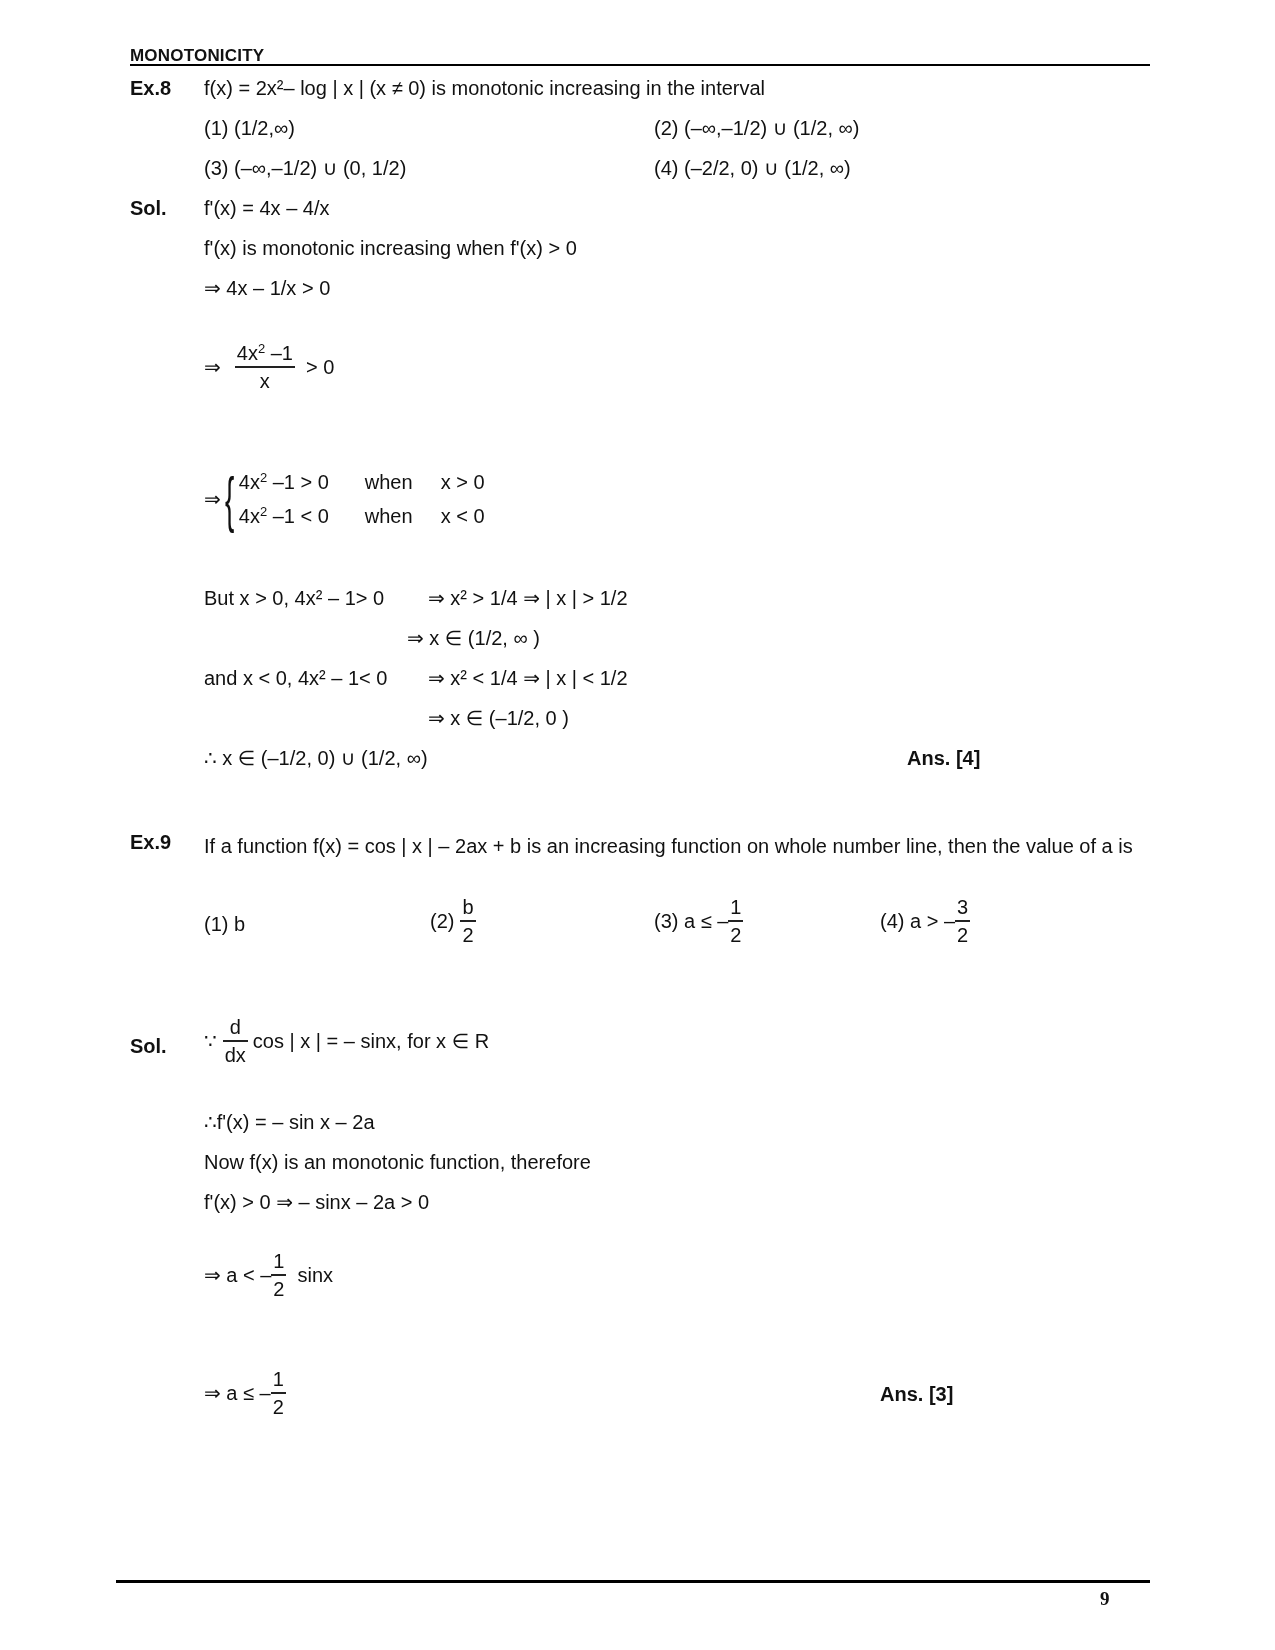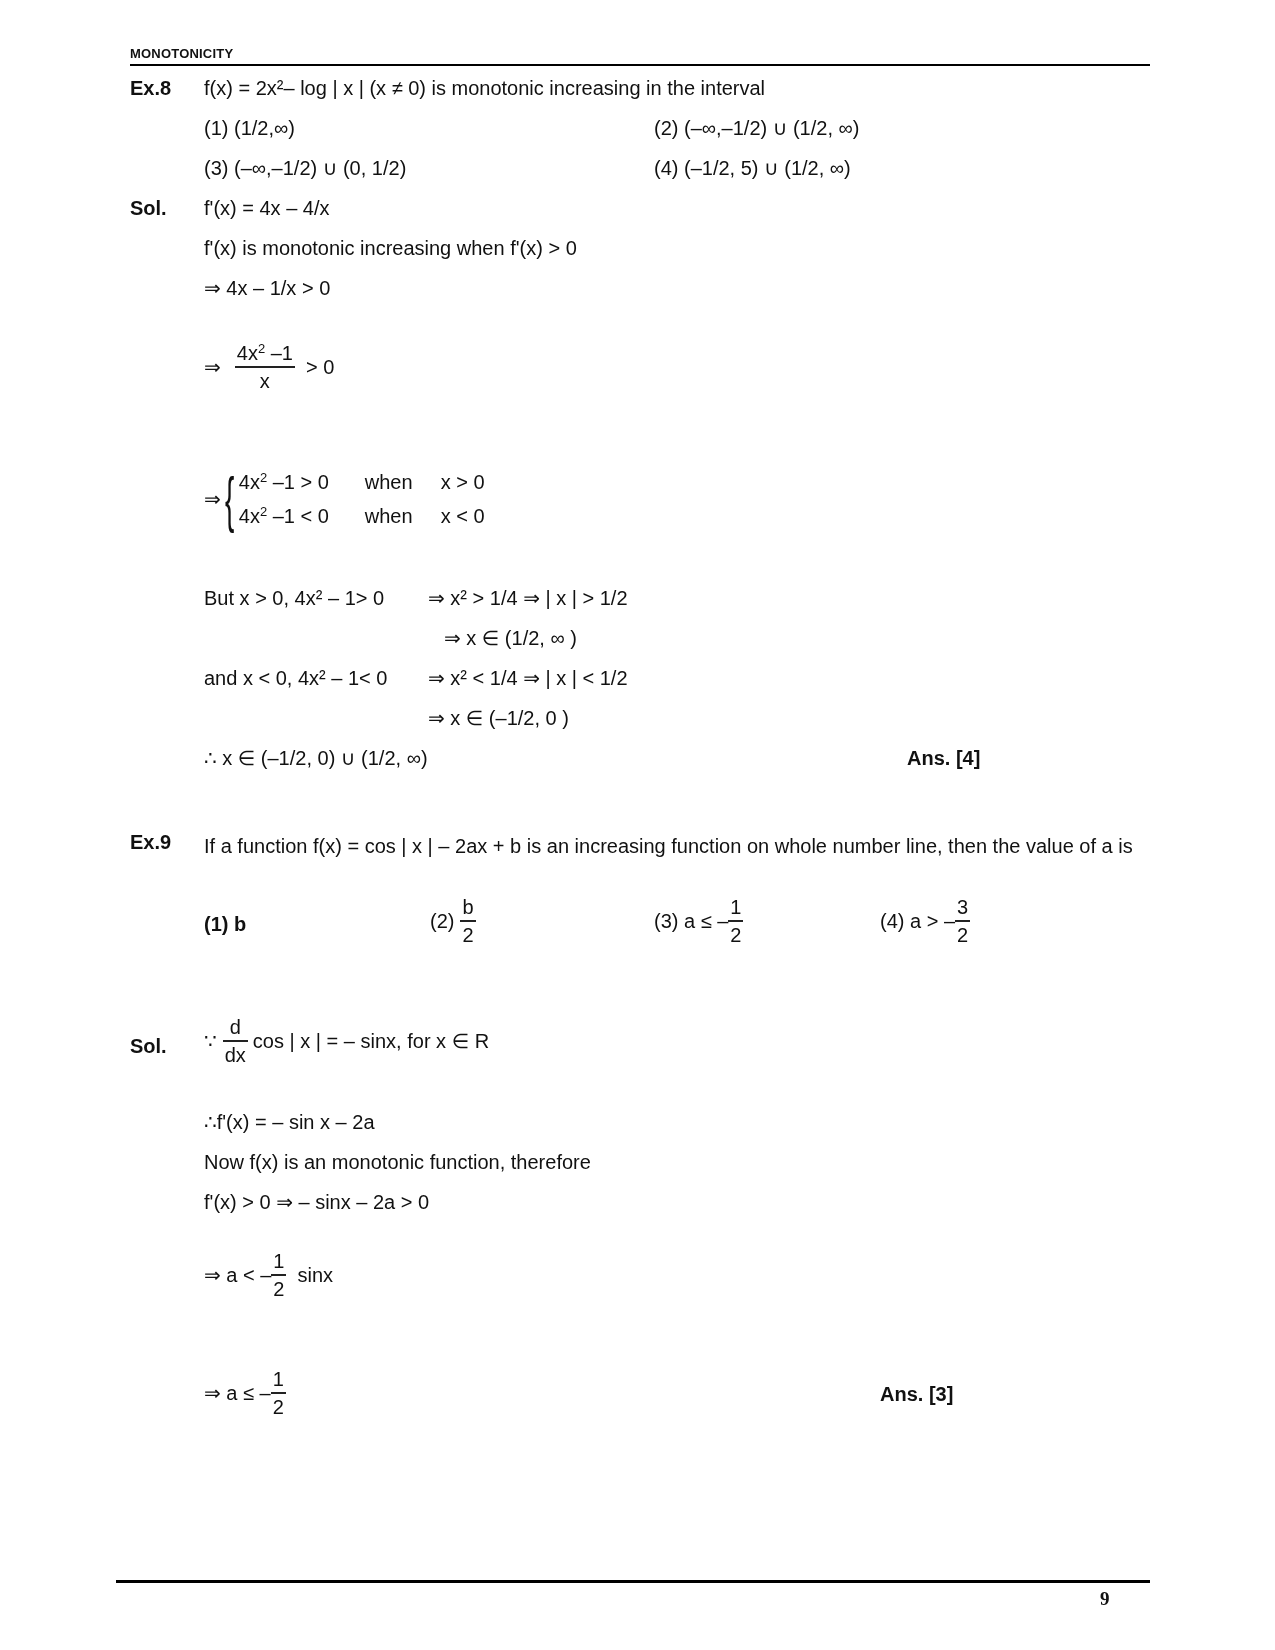--- a/index.html
+++ b/index.html
@@ -1,21 +1,21 @@
 <!DOCTYPE html>
 <html><head>
 <meta charset="utf-8">
 <style>
   html, body { margin: 0; padding: 0; background: #ffffff; }
   body { width: 1275px; height: 1650px; position: relative; overflow: hidden;
          font-family: "Liberation Sans", sans-serif; color: #111; }
   .abs { position: absolute; white-space: nowrap; }
   .t { font-size: 20px; line-height: 24px; }
   .bold { font-weight: bold; }
-  .hdr { font-size: 13px; font-weight: bold; letter-spacing: 0.2px; }
+  .hdr { font-size: 17px; font-weight: bold; letter-spacing: 0.2px; }
   .rule { position: absolute; background: #000; }
   .frac { display: inline-flex; flex-direction: column; align-items: center; vertical-align: middle; margin: 0 3px; }
   .frac .num { line-height: 26px; padding: 0 2px; }
   .frac .bar { height: 1.5px; background: #222; align-self: stretch; }
   .frac .den { line-height: 26px; padding: 0 2px; }
   sup { font-size: 13px; vertical-align: 7px; line-height: 0; }
   .brace { display: inline-block; font-size: 62px; line-height: 62px; font-weight: 200; transform: scaleX(0.45); transform-origin: left center; vertical-align: middle; }
   .pnum { font-family: "Liberation Serif", serif; font-weight: bold; font-size: 19px; }
 </style>
 </head>
@@ -23,21 +23,21 @@
 
 <div class="abs hdr" style="left:130px; top:46px;">MONOTONICITY</div>
 <div class="rule" style="left:130px; top:64px; width:1020px; height:2px;"></div>
 
 <div class="abs t bold" style="left:130px; top:76px;">Ex.8</div>
 <div class="abs t" style="left:204px; top:76px;">f(x) = 2x²– log | x | (x ≠ 0) is monotonic increasing in the interval</div>
 
 <div class="abs t" style="left:204px; top:116px;">(1) (1/2,∞)</div>
 <div class="abs t" style="left:654px; top:116px;">(2) (–∞,–1/2) ∪ (1/2, ∞)</div>
 <div class="abs t" style="left:204px; top:156px;">(3)  (–∞,–1/2) ∪ (0, 1/2)</div>
-<div class="abs t" style="left:654px; top:156px;">(4)  (–1/2,  5) ∪ (1/2, ∞)</div>
+<div class="abs t" style="left:654px; top:156px;">(4)  (–2/2,  0) ∪ (1/2, ∞)</div>
 
 <div class="abs t bold" style="left:130px; top:196px;">Sol.</div>
 <div class="abs t" style="left:204px; top:196px;">f'(x) = 4x – 4/x</div>
 <div class="abs t" style="left:204px; top:236px;">f'(x) is monotonic increasing when f'(x) &gt; 0</div>
 <div class="abs t" style="left:204px; top:276px;">⇒ 4x – 1/x &gt; 0</div>
 
 <div class="abs t" style="left:204px; top:340px; display:flex; align-items:center;">
   <span>⇒</span>
   <span class="frac" style="margin-left:14px;">
     <span class="num"><span>4x</span><sup>2</sup><span> –1</span></span>
@@ -59,31 +59,31 @@
     <div style="display:flex;">
       <span style="width:126px;"><span>4x</span><sup>2</sup><span> –1 &lt; 0</span></span>
       <span style="width:76px;">when</span>
       <span>x &lt; 0</span>
     </div>
   </div>
 </div>
 
 <div class="abs t" style="left:204px; top:586px;">But x &gt; 0, 4x² – 1&gt; 0</div>
 <div class="abs t" style="left:428px; top:586px;">⇒ x² &gt; 1/4  ⇒ | x | &gt; 1/2</div>
-<div class="abs t" style="left:444px; top:626px;text-align:right;">⇒ x ∈ (1/2, ∞ )</div>
+<div class="abs t" style="left:407px; top:626px;text-align:right;">⇒ x ∈ (1/2, ∞ )</div>
 <div class="abs t" style="left:204px; top:666px;">and x &lt; 0, 4x² – 1&lt; 0</div>
 <div class="abs t" style="left:428px; top:666px;">⇒ x² &lt; 1/4  ⇒ | x | &lt; 1/2</div>
 <div class="abs t" style="left:428px; top:706px;">⇒ x ∈ (–1/2, 0 )</div>
 <div class="abs t" style="left:204px; top:746px;">∴ x ∈ (–1/2, 0) ∪ (1/2, ∞)</div>
 <div class="abs t bold" style="left:907px; top:746px;">Ans. [4]</div>
 
 <div class="abs t bold" style="left:130px; top:830px;text-align:right;">Ex.9</div>
 <div class="abs t" style="left:204px; top:834px;">If a function f(x) = cos | x | – 2ax + b is an increasing function on whole number line, then the value of a is</div>
 
-<div class="abs t" style="left:204px; top:912px;font-weight:bold;">(1) b</div>
+<div class="abs t" style="left:204px; top:912px;">(1) b</div>
 <div class="abs t" style="left:430px; top:894px; display:flex; align-items:center;">
   <span>(2)</span>
   <span class="frac" style="margin-left:6px;">
     <span class="num">b</span>
       <span class="bar"></span>
       <span class="den">2</span>
   </span>
 </div>
 <div class="abs t" style="left:654px; top:894px; display:flex; align-items:center;text-align:right;">
   <span>(3) a ≤ –</span>

